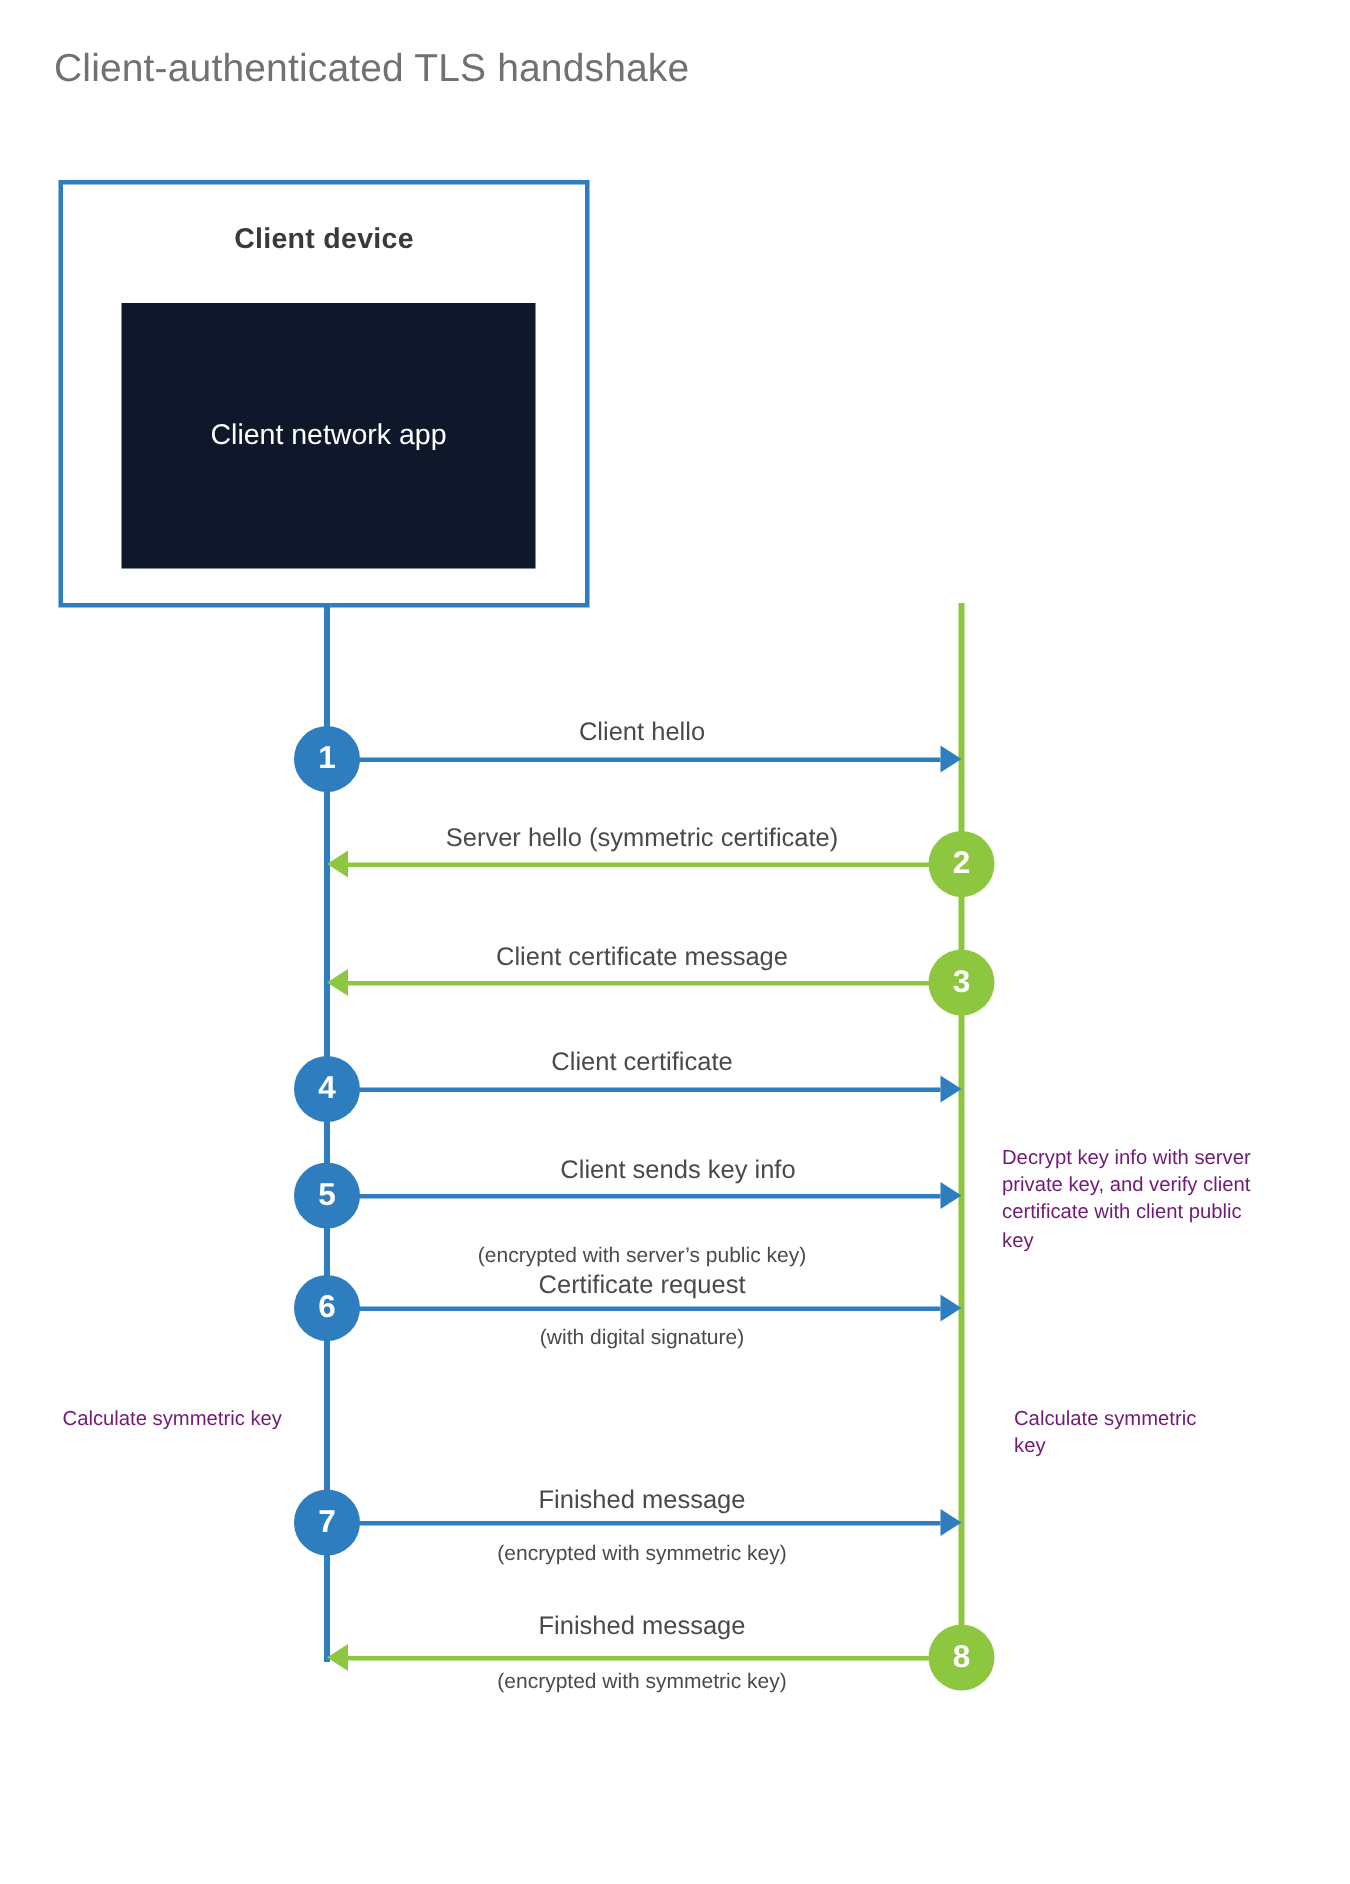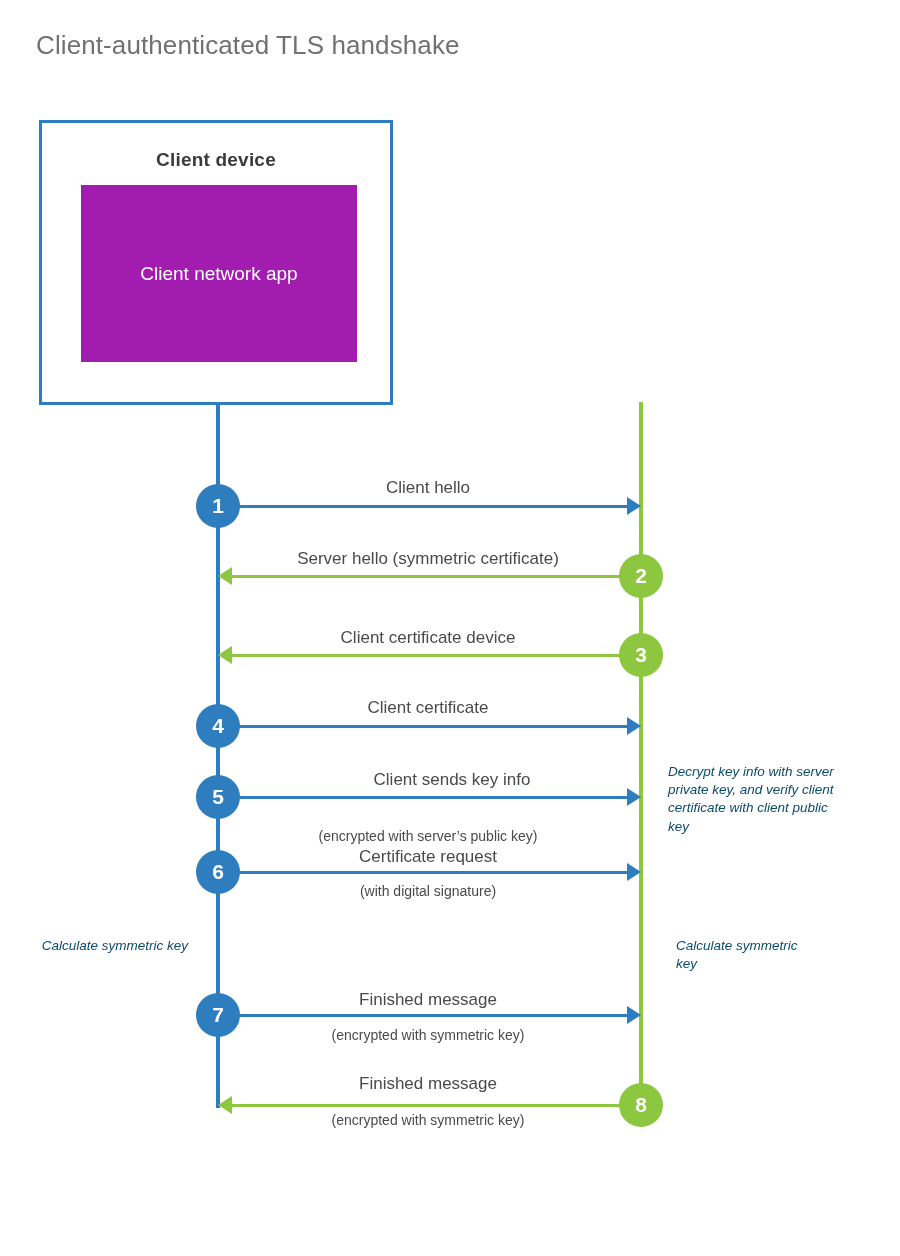--- a/index.html
+++ b/index.html
@@ -60,24 +60,24 @@
     font-size: 19px;
     font-weight: bold;
     color: #3a3a3a;
     letter-spacing: 0.2px;
   }
 
   
   .client-app {
     position: absolute;
     left: 39px;
-    top: 62px;
+    top: 79px;
     width: 276px;
     height: 177px;
-    background: #a21caf;
+    background: #0f172a;
     display: flex;
     align-items: center;
     justify-content: center;
     text-align: left;
     color: #ffffff;
     font-size: 19px;
     line-height: 1.35;
     box-sizing: border-box;
     padding: 0 18px;
   }
@@ -174,22 +174,21 @@
     color: #4a4a4a;
     white-space: nowrap;
     transform: translateX(-50%);
   }
 
   
   .side-note {
     position: absolute;
     font-size: 13.5px;
     line-height: 1.35;
-    color: #0c4a6e;
-    font-style: italic;
+    color: #701a75;
   }
   .side-note.right-align { text-align: right; }
   .side-note.left-align  { text-align: left; }
 </style>
 </head>
 <body>
 
 <div id="canvas">
 
   <div class="diagram-title">Client-authenticated TLS handshake</div>
@@ -215,21 +214,21 @@
     <div class="arrow-head left" style="left:218px; top:567px;"></div>
   </div>
   <div class="step-circle green" style="left:619px; top:554px;">2</div>
   <div class="msg-label" style="left:428px; top:549px;">Server hello (symmetric certificate)</div>
 
   <div class="arrow s2c">
     <div class="arrow-shaft" style="left:232px; top:654px; width:409px;"></div>
     <div class="arrow-head left" style="left:218px; top:646px;"></div>
   </div>
   <div class="step-circle green" style="left:619px; top:633px;">3</div>
-  <div class="msg-label" style="left:428px; top:628px;">Client certificate device</div>
+  <div class="msg-label" style="left:428px; top:628px;">Client certificate message</div>
 
   <div class="arrow c2s">
     <div class="arrow-shaft" style="left:218px; top:725px; width:409px;"></div>
     <div class="arrow-head right" style="left:627px; top:717px;"></div>
   </div>
   <div class="step-circle blue" style="left:196px; top:704px;">4</div>
   <div class="msg-label" style="left:428px; top:698px;">Client certificate</div>
 
   <div class="arrow c2s">
     <div class="arrow-shaft" style="left:218px; top:796px; width:409px;"></div>

